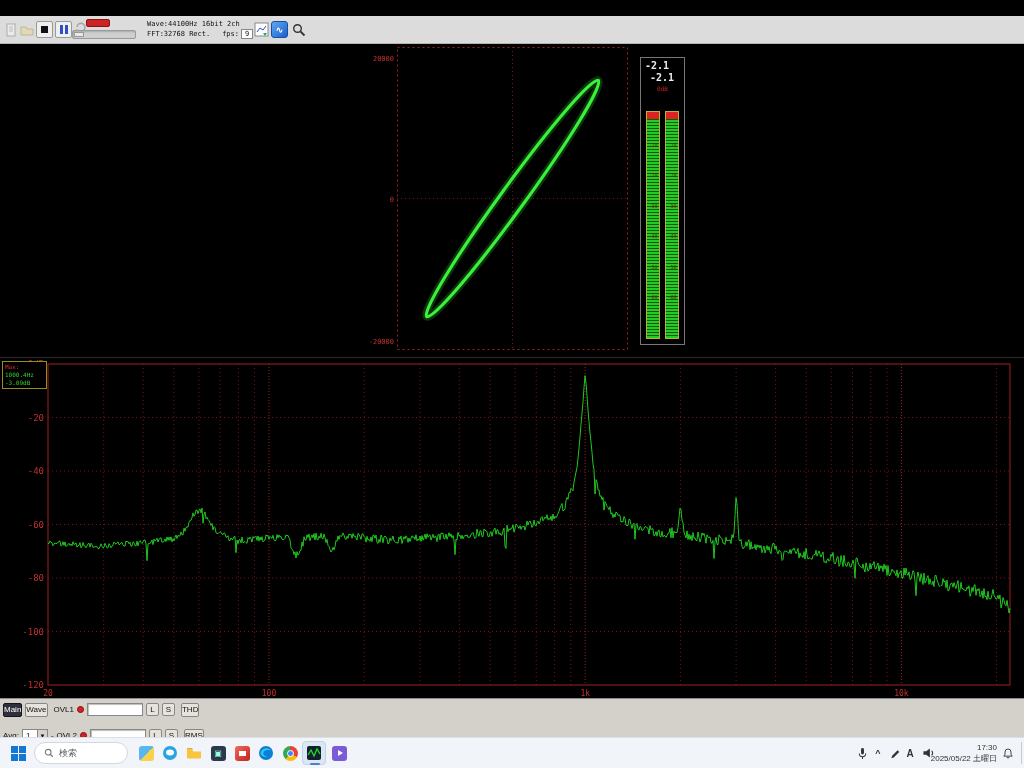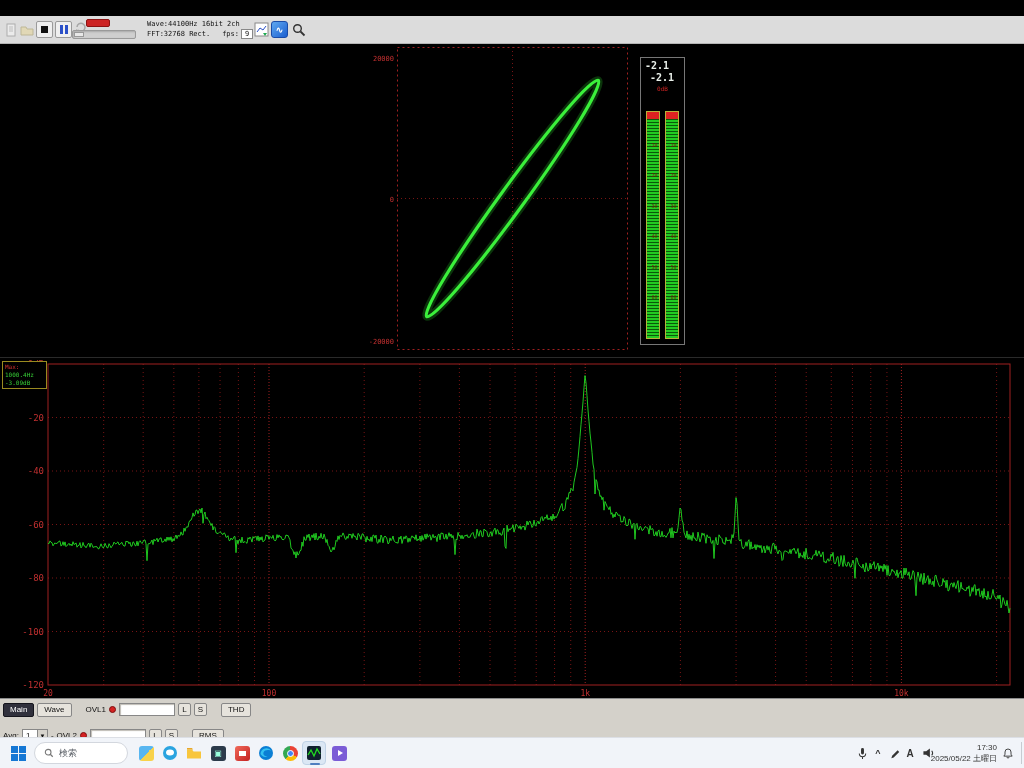--- a/index.html
+++ b/index.html
@@ -68,32 +68,32 @@
   #spec-info{position:absolute;left:2px;top:3px;width:45px;border:1px solid #9a8a20;
     padding:1px 2px;font:6px "DejaVu Sans Mono",monospace;line-height:8px;background:#000}
   #spec-info .max{color:#d03030}
   #spec-info .grn{color:#35cc35}
 
   
   #controlbar{position:absolute;top:698px;left:0;right:0;height:39px;background:#d4d1ca;
     border-top:1px solid #8c8c8c;font-size:8px;color:#111}
   .crow{position:absolute;left:0;right:0;height:17px;display:flex;align-items:center;
     padding-left:3px;gap:3px}
-  .cbtn{height:14px;padding:0 6px;border:1px solid #878787;background:#e6e3dc;
+  .cbtn{height:14px;padding:0 0;border:1px solid #878787;background:#e6e3dc;
     border-radius:2px;font-size:8px;display:inline-flex;align-items:center;color:#111}
   .mainbtn{background:#30303c;color:#fff;border-color:#15151d}
   .led{width:7px;height:7px;border-radius:50%;background:#d42222;border:1px solid #7c0f0f}
   .cinput{width:56px;height:13px;border:1px solid #878787;background:#fff;
     box-shadow:inset 1px 1px 1px #bfbcb5}
   .tinybtn{width:13px;height:13px;padding:0;justify-content:center}
   .avgsel{position:relative;width:26px;height:13px;background:#fff;border:1px solid #878787;
     display:flex;align-items:center;padding-left:3px;font-size:8px}
   .avgsel .arrow{position:absolute;right:0;top:0;width:10px;height:100%;background:#d6d3cc;
     border-left:1px solid #878787;display:flex;align-items:center;justify-content:center;font-size:6px}
-  .mlx{margin-left:11px}
+  .mlx{margin-left:3px}
 
   
   #taskbar{position:absolute;top:737px;left:0;right:0;height:31px;background:#f1f4f9;
     border-top:1px solid #dcdfe5}
   .startbtn{position:absolute;left:8px;top:5px;width:21px;height:21px;display:flex;
     align-items:center;justify-content:center;border-radius:4px}
   .searchbox{position:absolute;left:34px;top:4px;width:94px;height:22px;background:#fff;
     border:1px solid #d3d7de;border-radius:11px;display:flex;align-items:center;gap:5px;
     padding:0 9px;font-size:9px;color:#5a5f66}
   .app{position:absolute;top:3px;width:24px;height:24px;border-radius:4px;display:flex;

